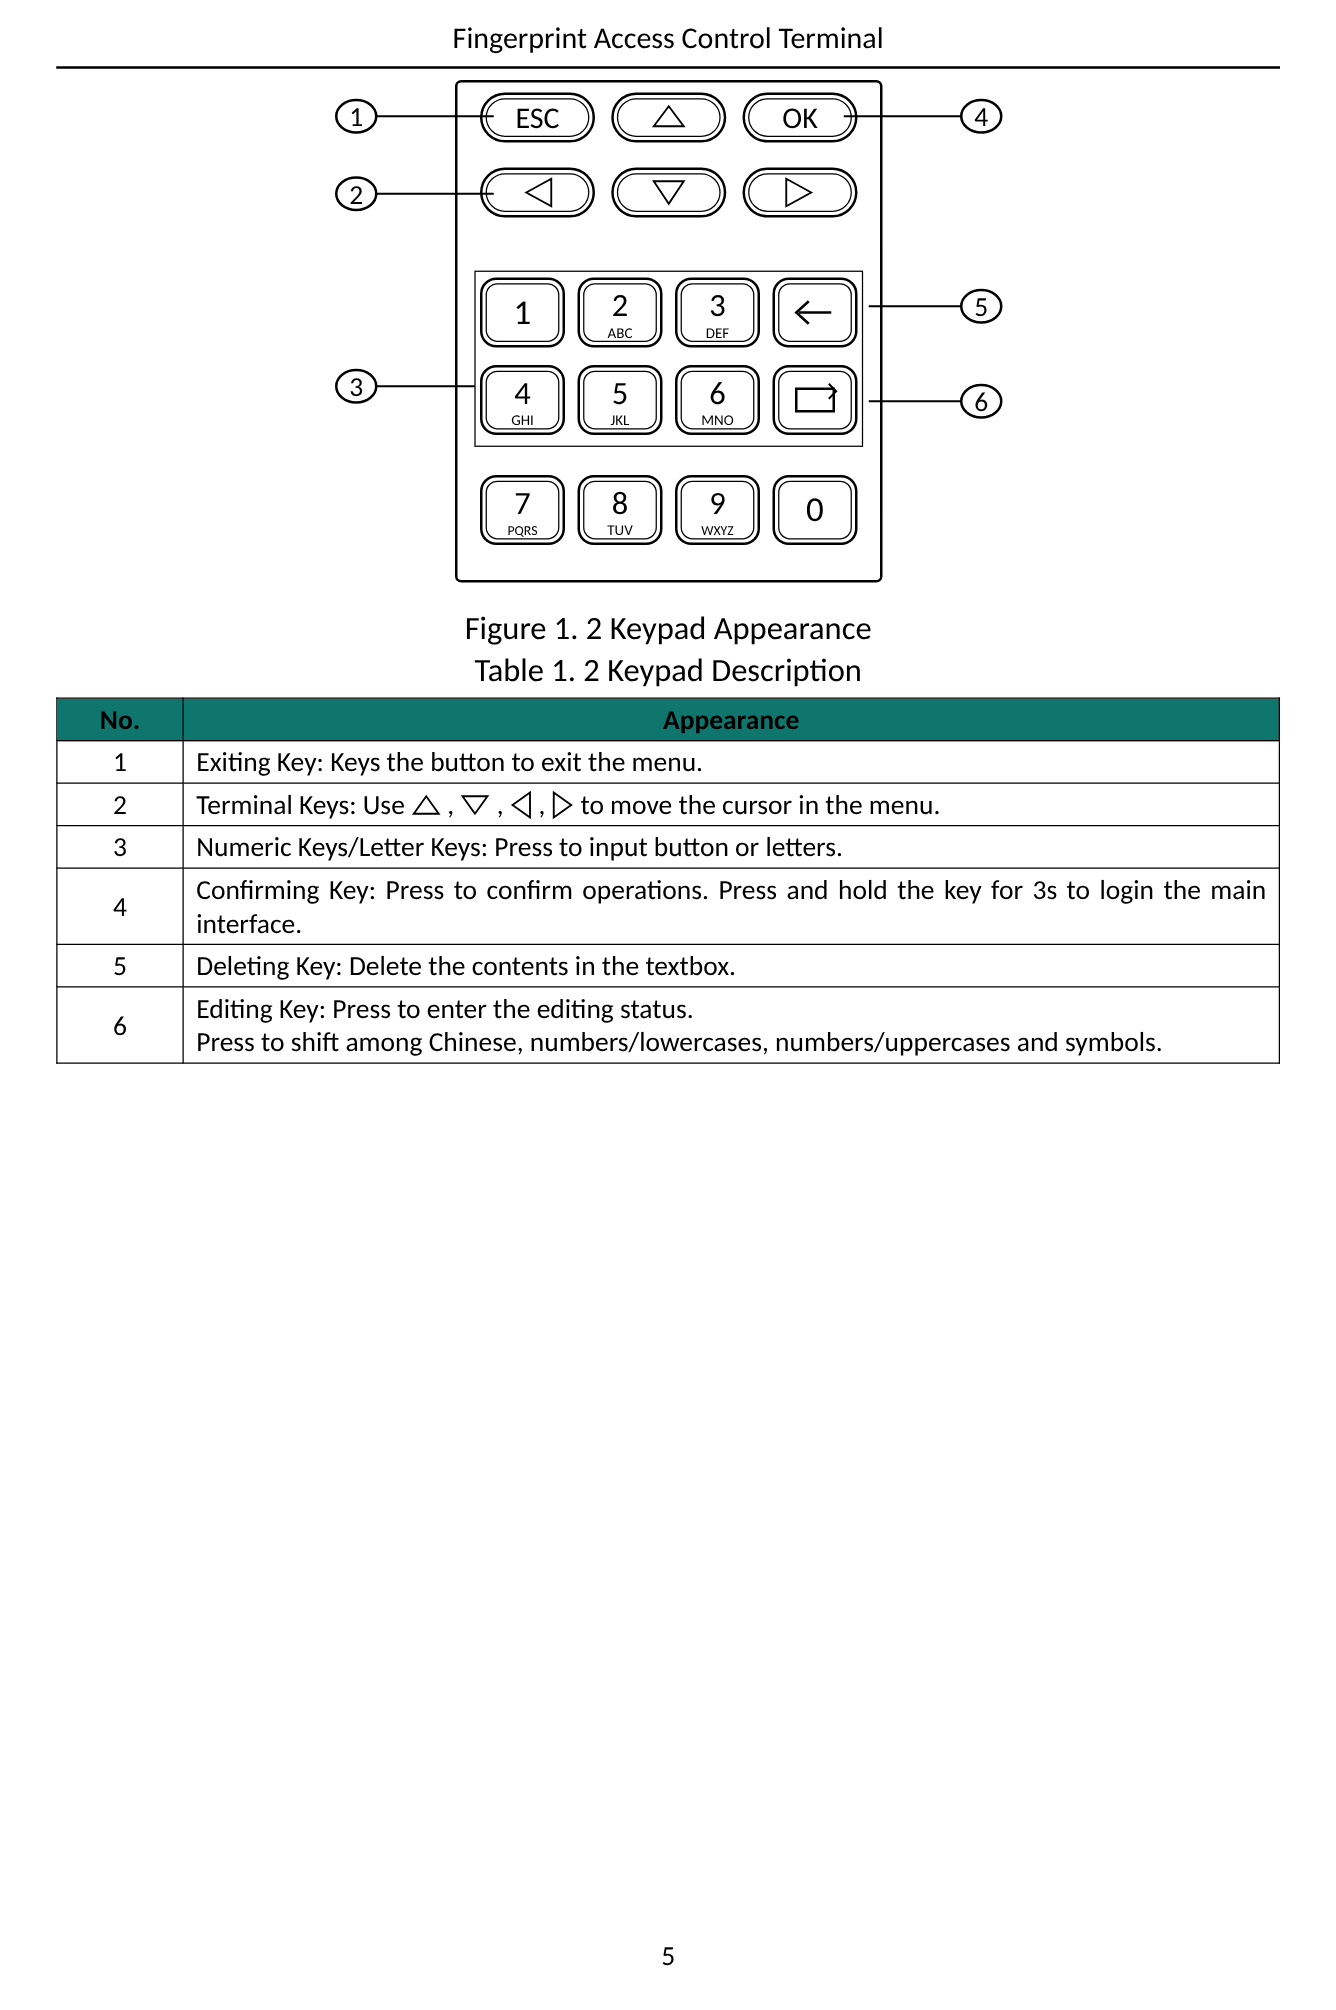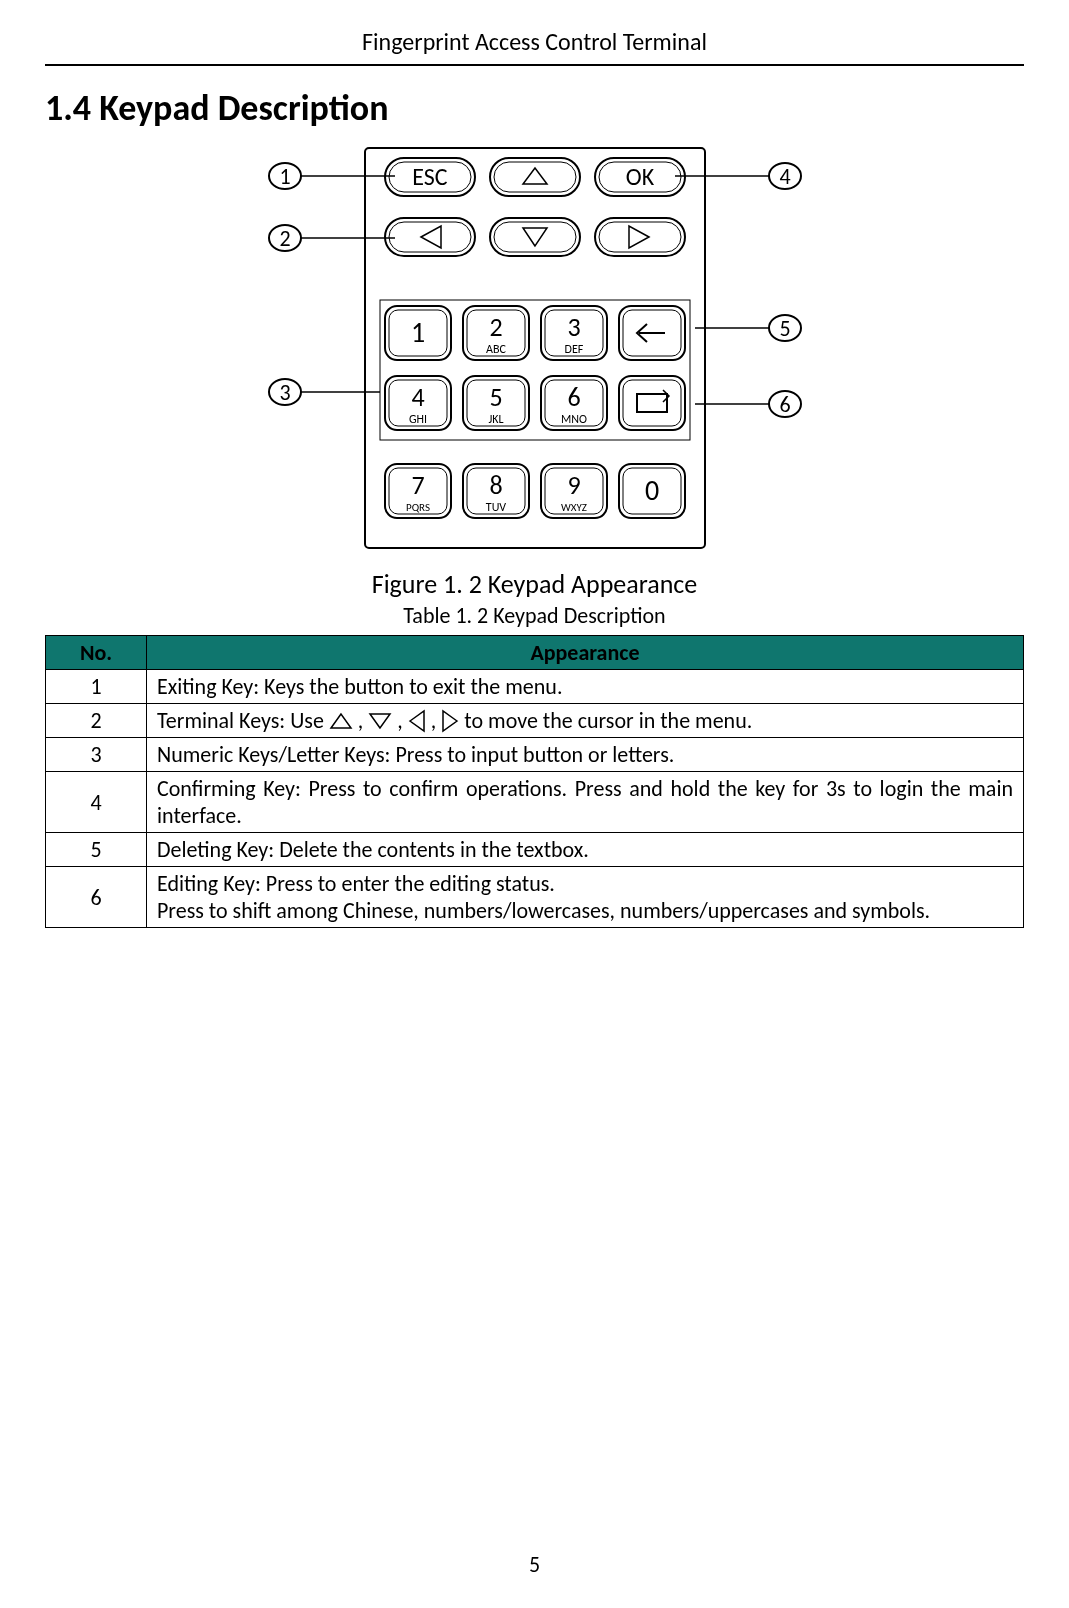--- a/index.html
+++ b/index.html
@@ -6,21 +6,21 @@
     margin: 0;
     padding: 0;
     font-family: Calibri, Arial, sans-serif;
     background: #fff;
     color: #000;
   }
   .page {
     width: 1069px;
     height: 1608px;
     box-sizing: border-box;
-    padding: 15px 45px;
+    padding: 4px 45px;
     position: relative;
   }
   .header-title {
     text-align: center;
     font-size: 24px;
     padding-top: 12px;
     padding-bottom: 8px;
     border-bottom: 2px solid #000;
   }
   .section-heading {
@@ -31,21 +31,21 @@
   .figure-wrap {
     text-align: center;
   }
   .figure-caption {
     text-align: center;
     font-size: 26px;
     margin-top: 6px;
   }
   .table-caption {
     text-align: center;
-    font-size: 22px;
+    font-size: 26px;
     margin-top: 2px;
   }
   table.desc-table {
     border-collapse: collapse;
     width: 100%;
     margin-top: 6px;
     font-size: 22px;
   }
   table.desc-table th, table.desc-table td {
     border: 1.5px solid #000;
@@ -85,21 +85,20 @@
     display: inline-block;
   }
 </style>
 </head>
 <body>
 
 <div class="page">
 
   <div class="header-title">Fingerprint Access Control Terminal</div>
 
-  <div class="section-heading">1.4 Keypad Description</div>
 
   <div class="figure-wrap">
     <svg class="keypad-svg" width="700" height="420" viewBox="0 0 700 420">
 
       <g>
         <ellipse cx="100" cy="38" rx="16" ry="13" fill="none" stroke="#000" stroke-width="2"></ellipse>
         <text x="100" y="46" text-anchor="middle" font-size="22">1</text>
         <line x1="116" y1="38" x2="210" y2="38" stroke="#000" stroke-width="1.5"></line>
       </g>
       <g>

